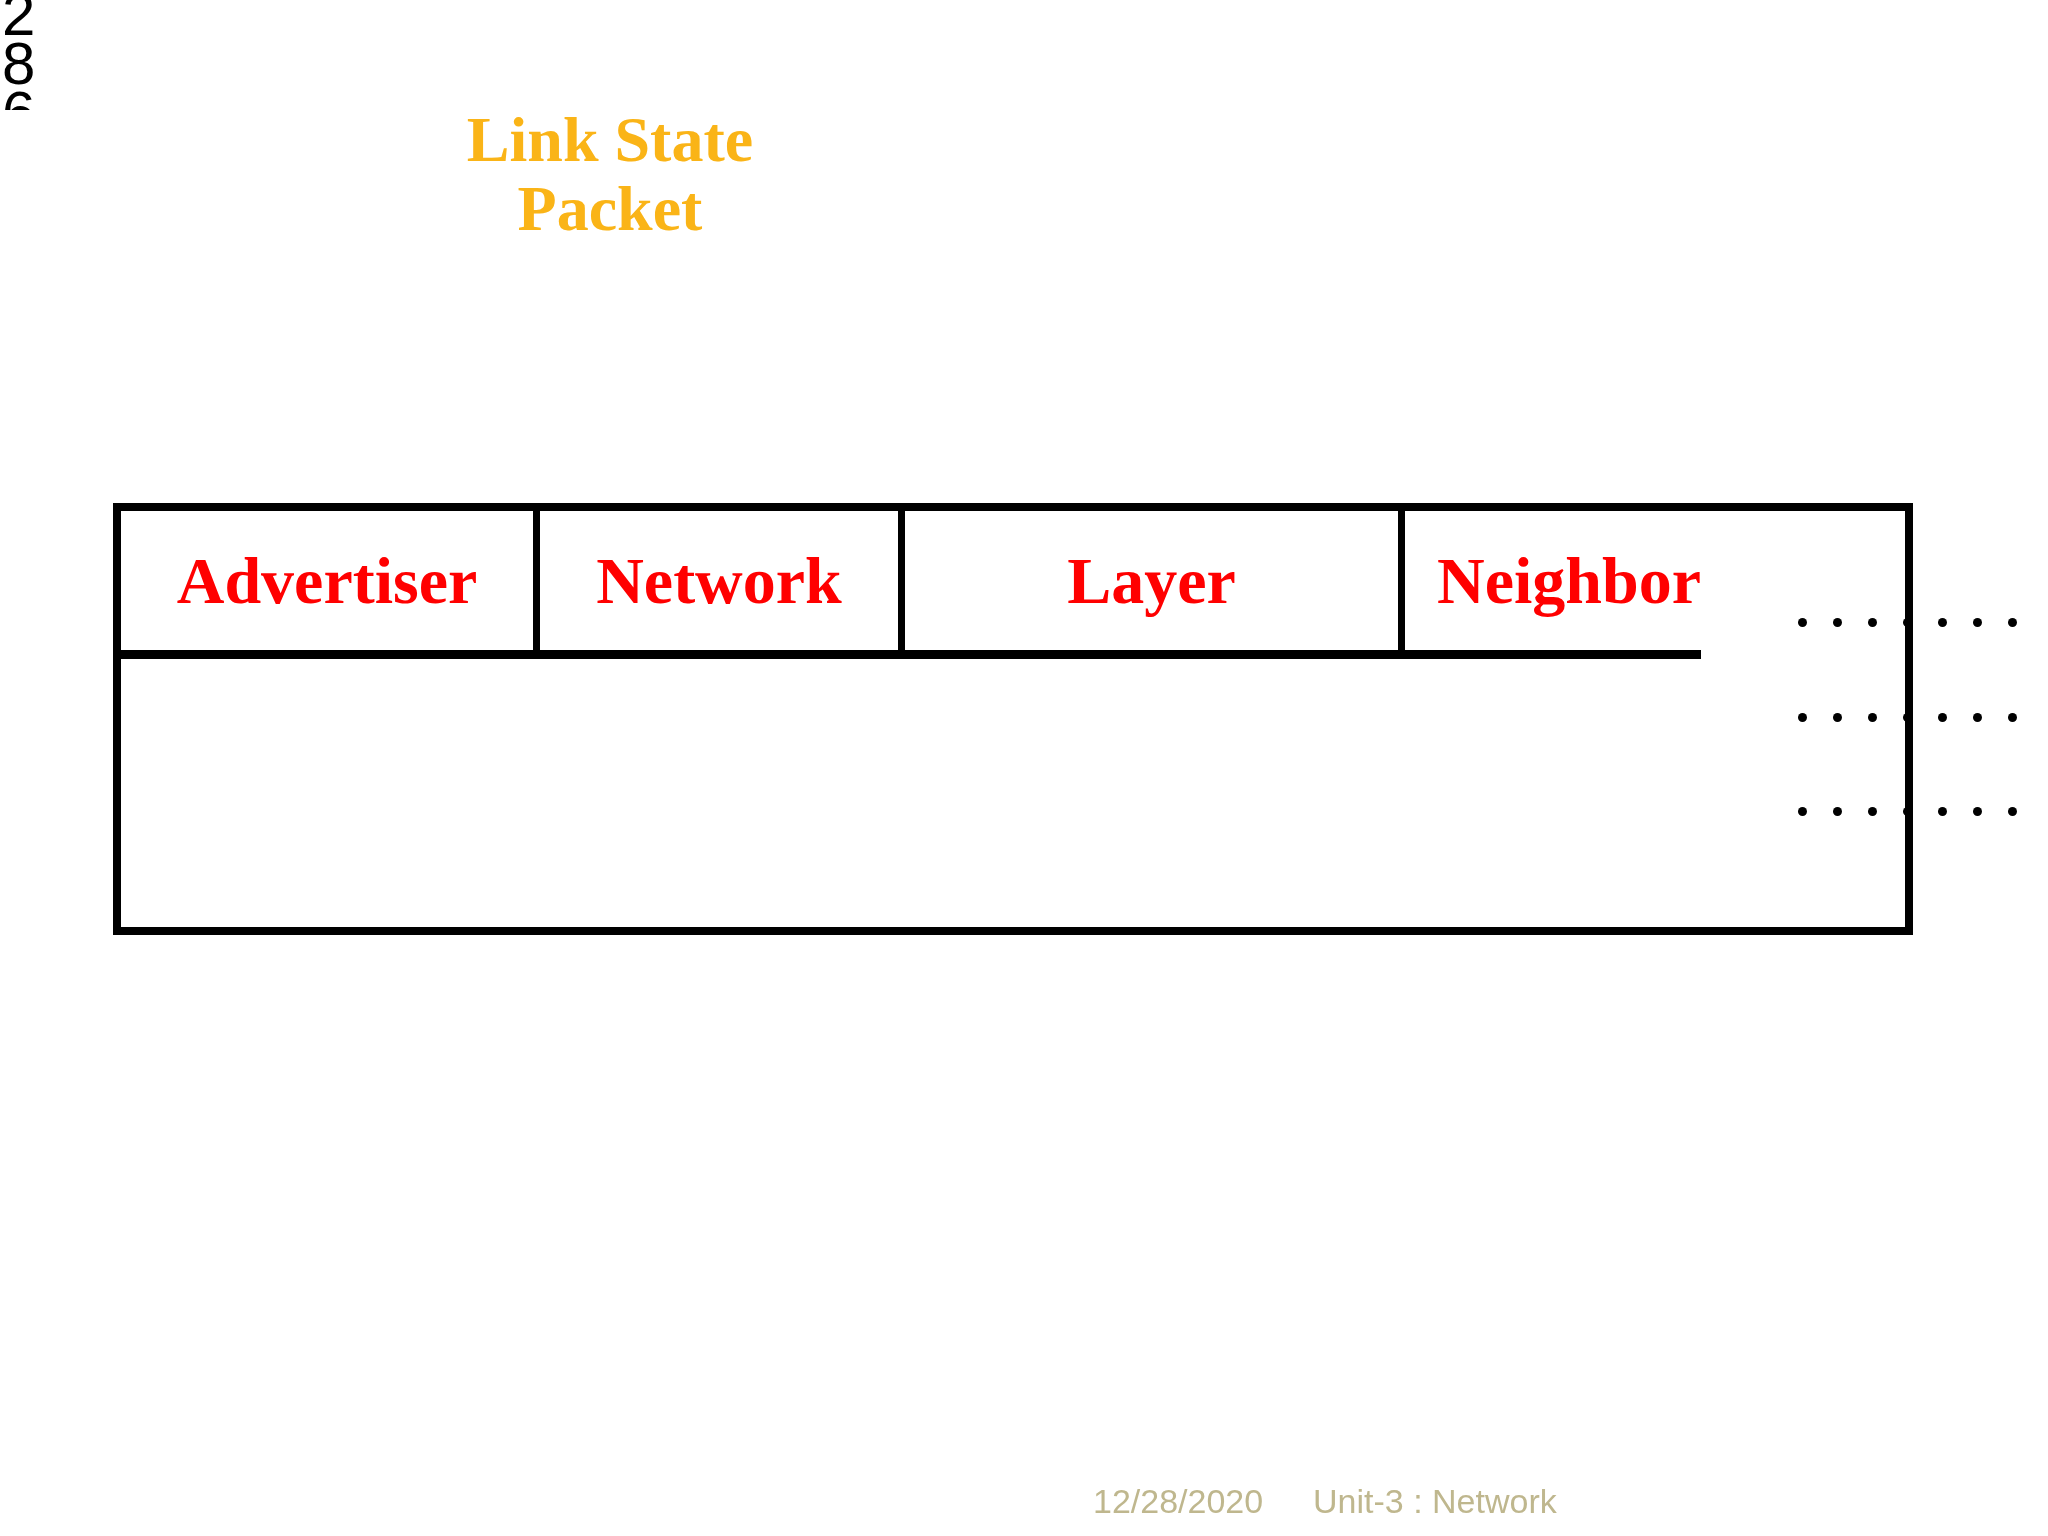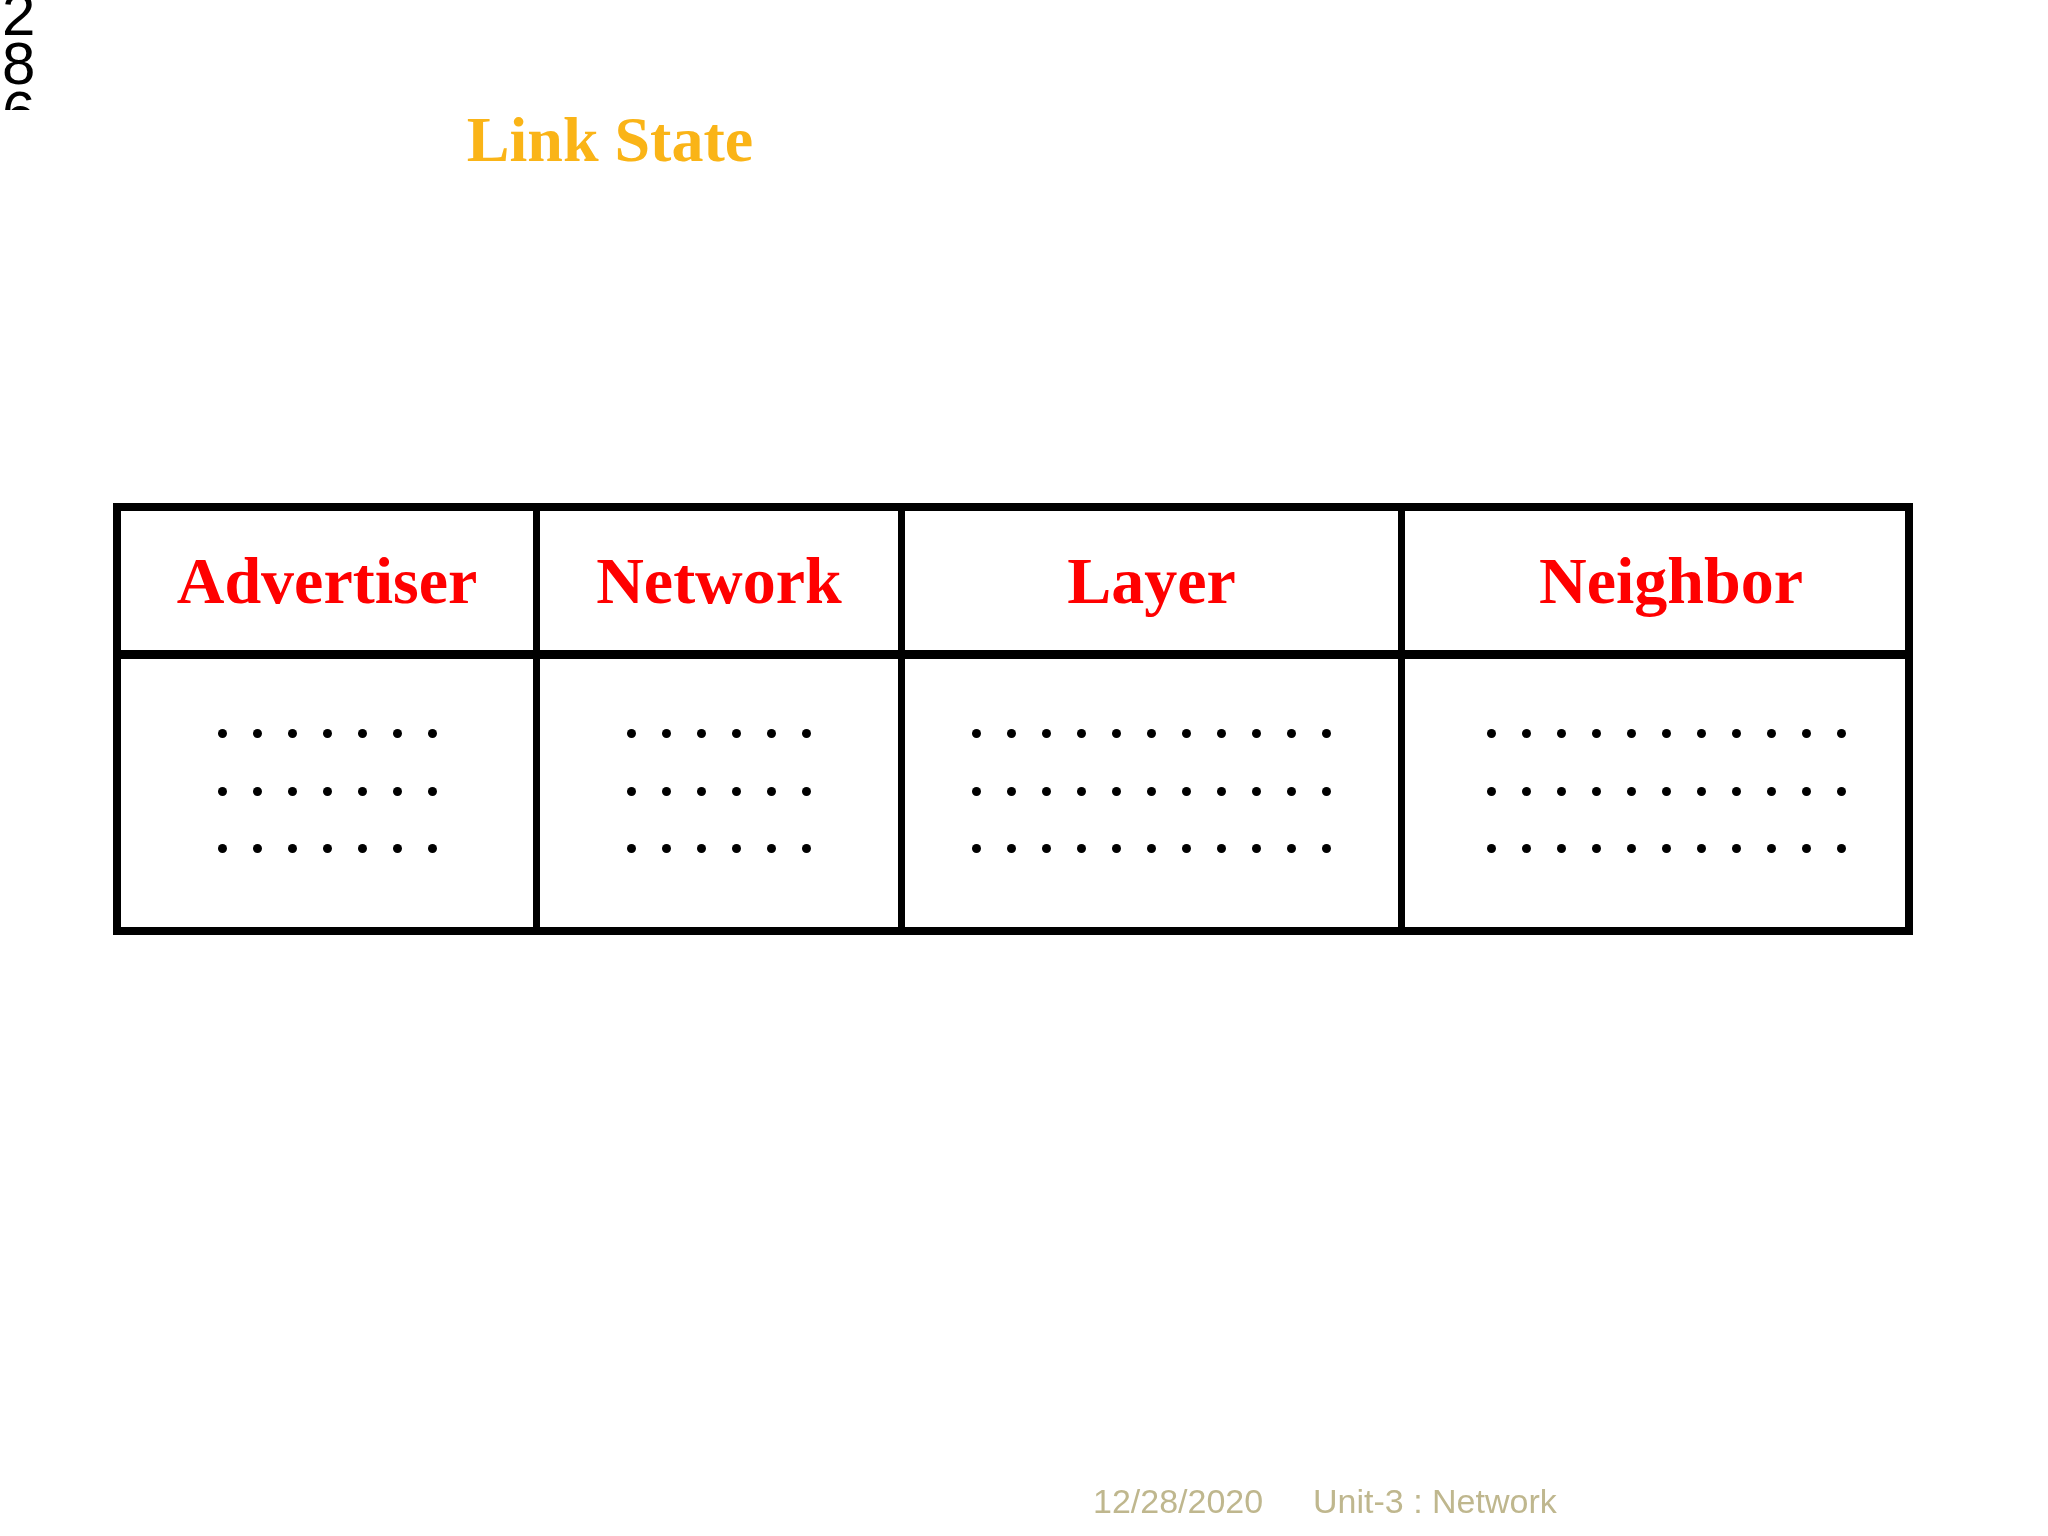--- a/index.html
+++ b/index.html
@@ -55,21 +55,21 @@
   #packet-table {
     position: absolute;
     left: 113px;
     top: 503px;
     width: 1800px;
     height: 432px;
     box-sizing: border-box;
     border: 8px solid #000000;
     background: #ffffff;
     display: flex;
-    flex-direction: column;
+    flex-direction: row;
   }
   .table-header-row {
     display: flex;
     height: 148px;
     flex: 0 0 148px;
     border-bottom: 9px solid #000000;
     box-sizing: border-box;
   }
   .table-body-row {
     display: flex;
@@ -151,20 +151,21 @@
 <body>
 
 <div id="page-number">
   <span class="digit">2</span>
   <span class="digit">8</span>
   <span class="digit">6</span>
 </div>
 
 <div id="slide-title">
   <span class="t-line">Link State</span>
+  <span class="t-line">Packet</span>
 </div>
 
 <div id="packet-table">
 
   <div class="table-header-row">
     <div class="cell col-0">
       <span class="header-label">Advertiser</span>
     </div>
     <div class="cell col-1">
       <span class="header-label">Network</span>

